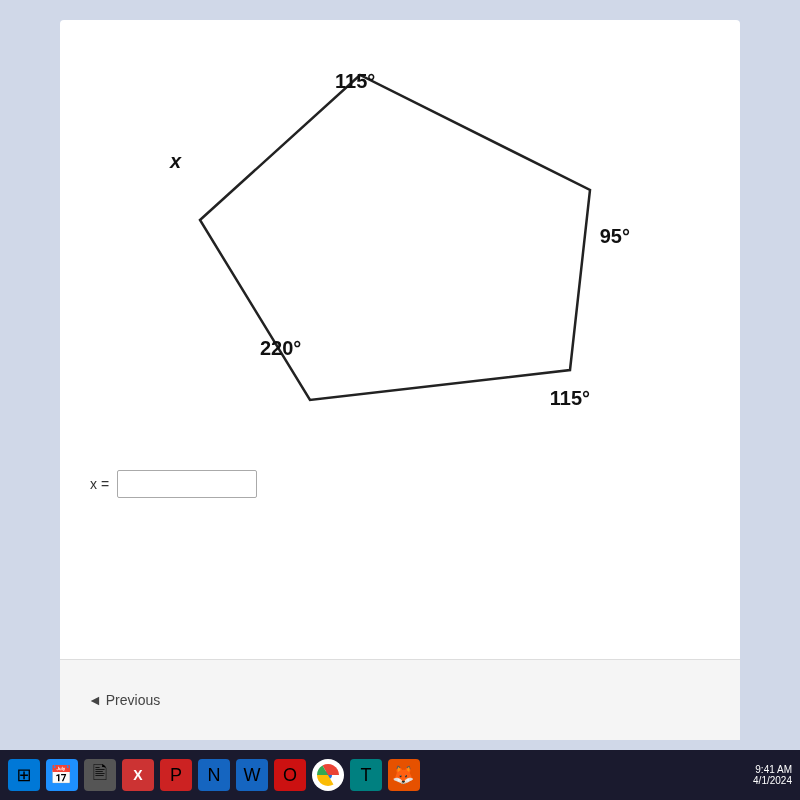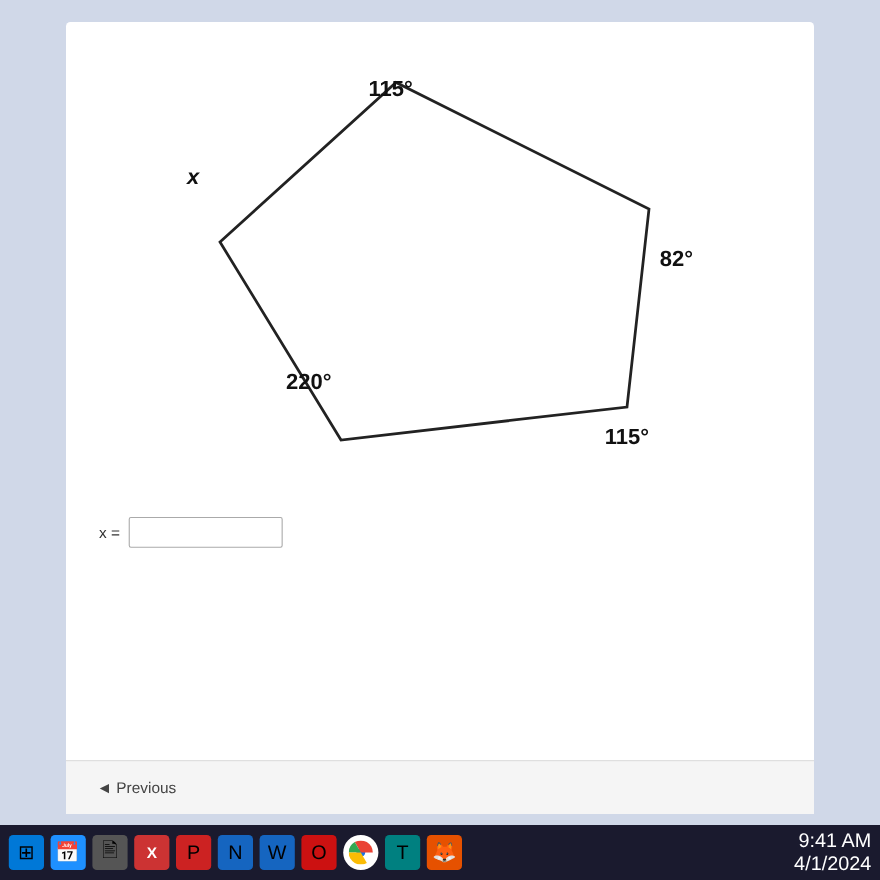--- a/index.html
+++ b/index.html
@@ -94,21 +94,21 @@
       padding: 0 6px;
       outline: none;
     }
 
     .bottom-nav {
       position: absolute;
       bottom: 60px;
       left: 60px;
       width: 680px;
       display: flex;
-      padding: 12px 20px;
+      padding: 28px 20px;
       background: #f5f5f5;
       border-top: 1px solid #ddd;
     }
 
     .prev-button {
       display: flex;
       align-items: center;
       gap: 4px;
       background: none;
       border: none;
@@ -146,40 +146,40 @@
     .taskbar-icon.win { background: #0078d7; }
     .taskbar-icon.red { background: #cc3333; }
     .taskbar-icon.dark-red { background: #8b0000; }
     .taskbar-icon.chrome { background: #fff; }
     .taskbar-icon.teal { background: #008080; }
     .taskbar-icon.dark { background: #333; }
 
     .taskbar-time {
       margin-left: auto;
       color: white;
-      font-size: 18px;
+      font-size: 10px;
       text-align: right;
     }
   </style>
 </head>
 <body>
 
 <div class="main-content">
 
   <div class="polygon-container">
     <svg viewBox="0 0 520 400" xmlns="http://www.w3.org/2000/svg">
 
       <polygon points="60,170 220,25 450,140 430,320 170,350" fill="none" stroke="#222" stroke-width="2.5"></polygon>
     </svg>
 
     <div class="angle-label label-115-top">115°</div>
 
     <div class="angle-label label-x">x</div>
 
-    <div class="angle-label label-95">82°</div>
+    <div class="angle-label label-95">95°</div>
 
     <div class="angle-label label-115-bottom">115°</div>
 
     <div class="angle-label label-130">220°</div>
   </div>
 
   <div class="answer-row">
     <span class="x-equals-label">x =</span>
     <input type="text" class="x-input" placeholder="" style="">
   </div>

